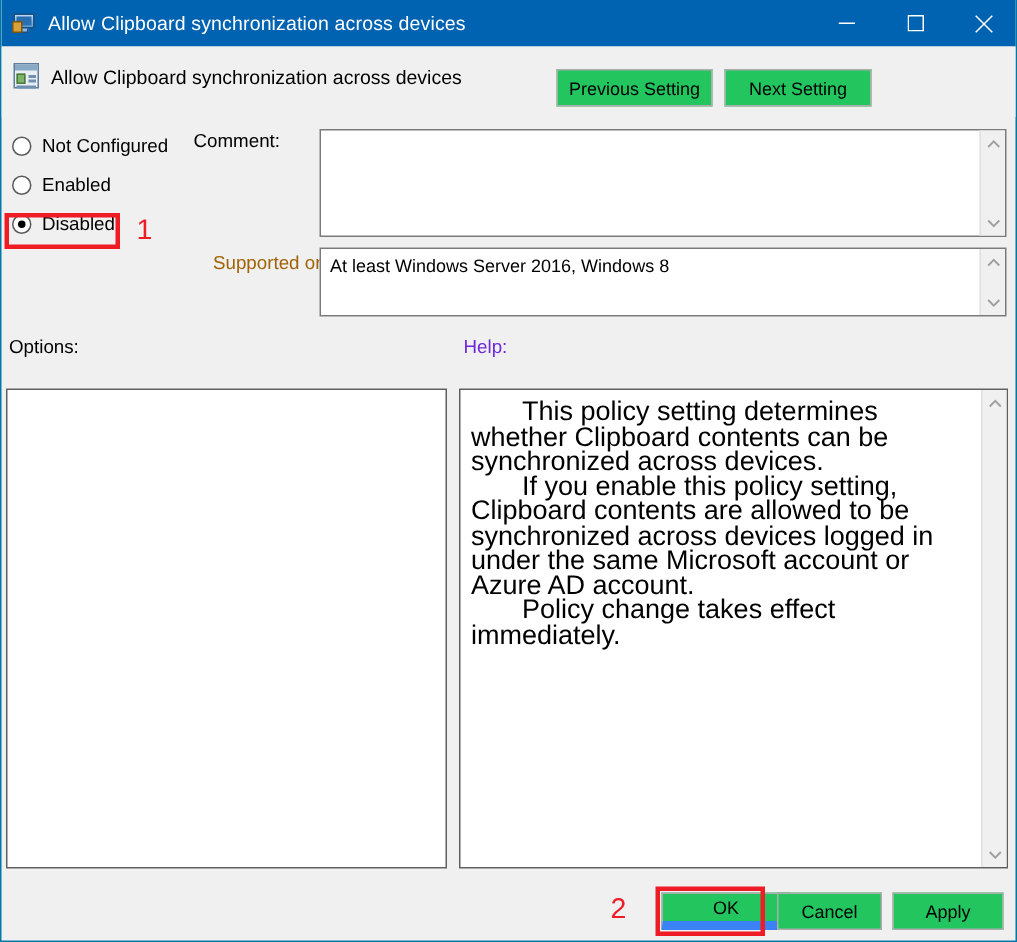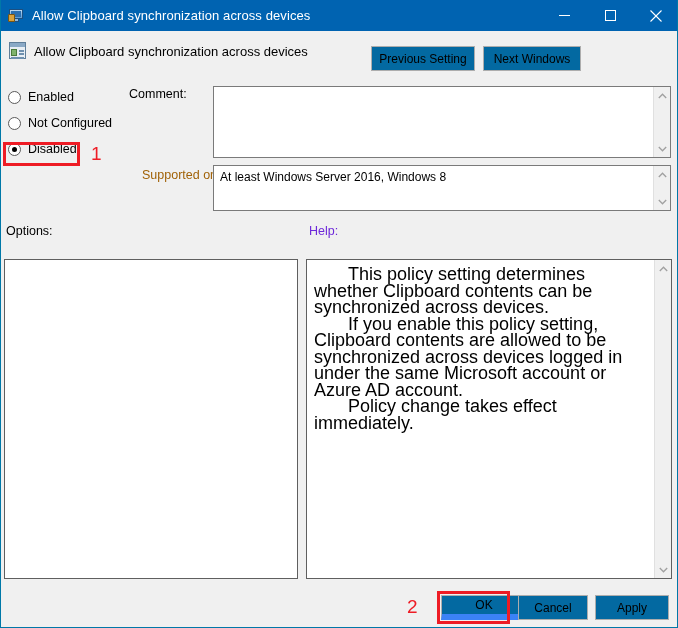--- a/index.html
+++ b/index.html
@@ -106,21 +106,21 @@
   }
   #header-title {
     position: absolute; left: 33px; top: 13px;
     font-size: 13px; color: #000000;
     white-space: nowrap;
   }
   .btn {
     font-family: "Liberation Sans", sans-serif;
     font-size: 12px;
     color: #000000;
-    background: #0369a1;
+    background: #22c55e;
     border: 1px solid #adadad;
     cursor: default;
     padding: 0;
   }
   #btn-prev {
     position: absolute; left: 370px; top: 46px;
     width: 104px; height: 25px;
   }
   #btn-next {
     position: absolute; left: 482px; top: 46px;
@@ -333,30 +333,30 @@
       <div class="hdr-top"></div>
       <div class="hdr-sq"></div>
       <div class="hdr-line" style="left:10px; top:8px; width:5px;"></div>
       <div class="hdr-line" style="left:10px; top:11px; width:5px;"></div>
       <div class="hdr-line" style="left:2px; top:15px; width:13px;"></div>
     </div>
     <span id="header-title">Allow Clipboard synchronization across devices</span>
   </div>
 
   <button class="btn" id="btn-prev">Previous Setting</button>
-  <button class="btn" id="btn-next">Next Windows</button>
+  <button class="btn" id="btn-next">Next Setting</button>
 
   <div id="radio-group">
     <div class="radio-row">
       <span class="radio-dot"></span>
-      <span class="radio-label">Enabled</span>
+      <span class="radio-label">Not Configured</span>
     </div>
     <div class="radio-row">
       <span class="radio-dot"></span>
-      <span class="radio-label">Not Configured</span>
+      <span class="radio-label">Enabled</span>
     </div>
     <div class="radio-row checked">
       <span class="radio-dot"></span>
       <span class="radio-label">Disabled</span>
     </div>
   </div>
 
   <div id="annot-box-1"></div>
   <div id="annot-num-1">1</div>
 

